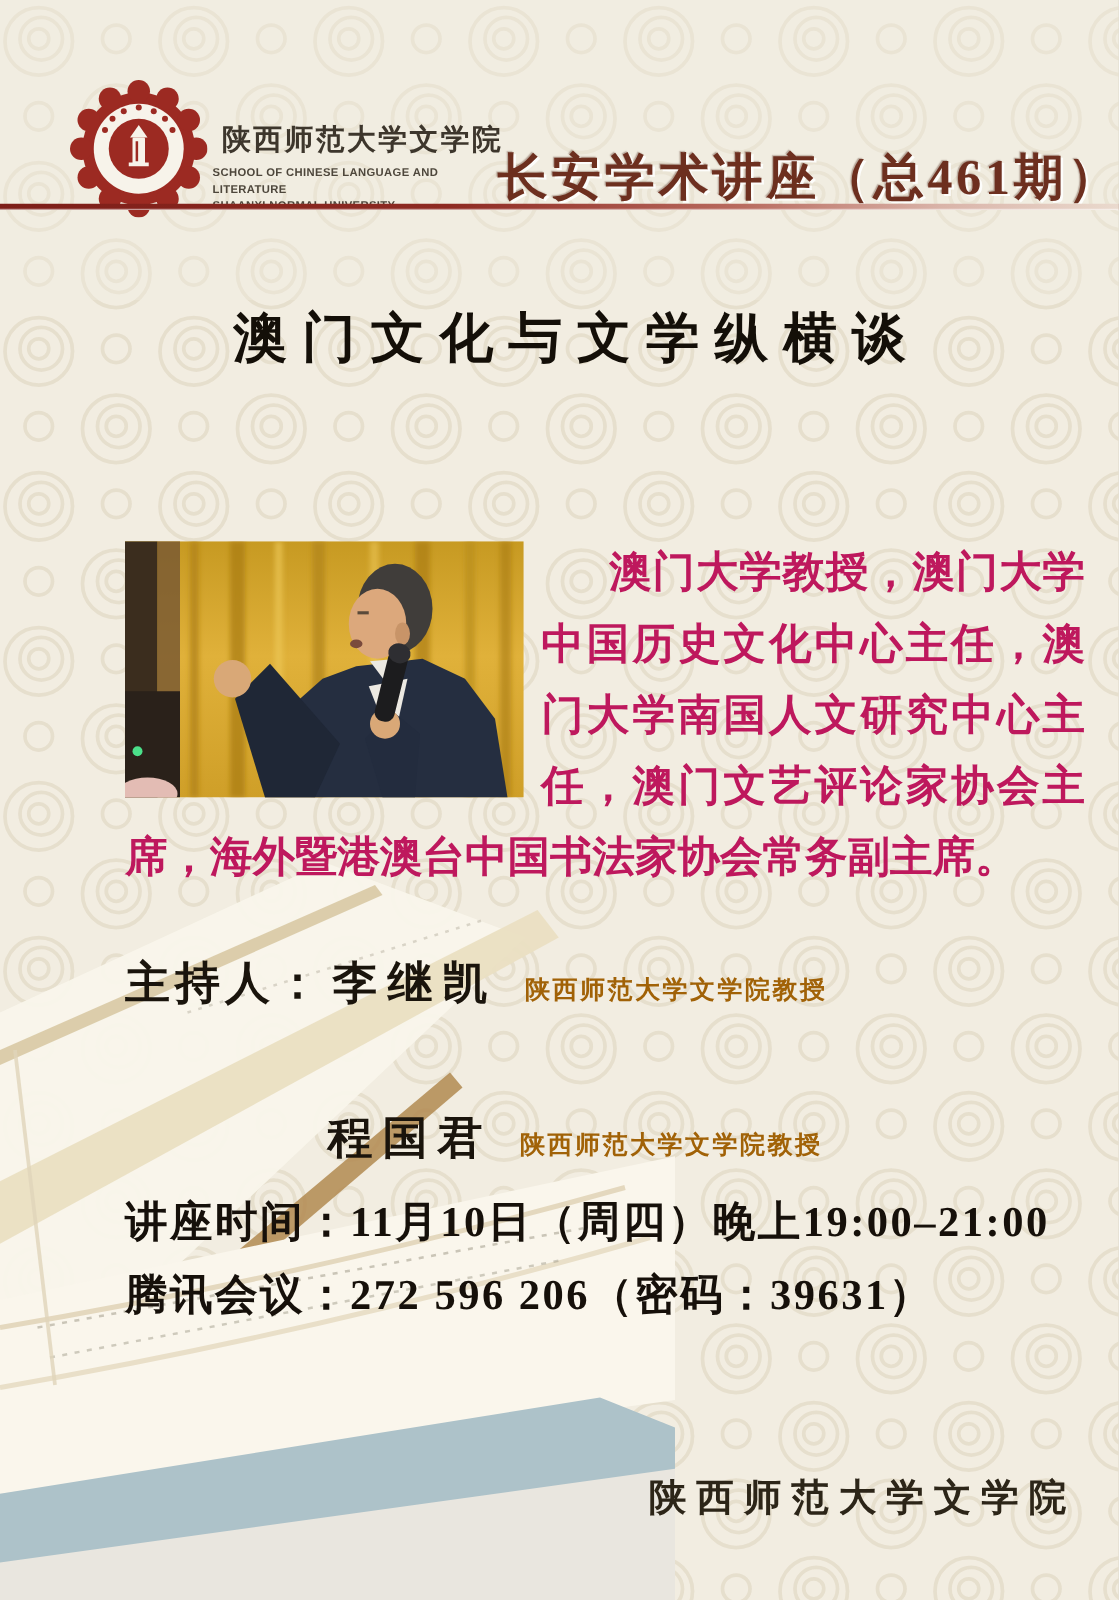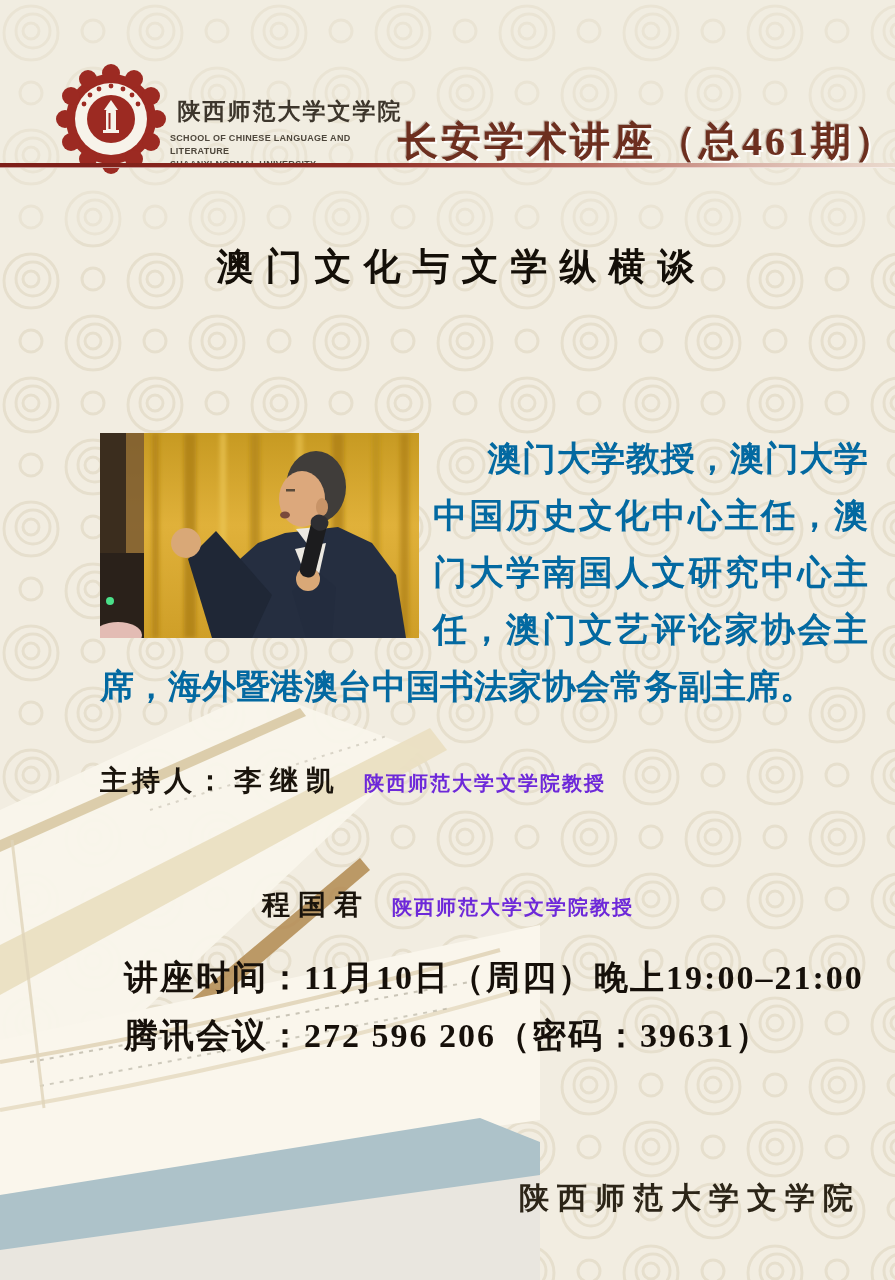--- a/index.html
+++ b/index.html
@@ -29,53 +29,53 @@
   }
   .divider{
     position:absolute;left:0;top:163px;width:895px;height:4px;
     background:linear-gradient(to right,#7d1e18 0%,#8e2a22 40%,#b86a5e 66%,#d9b3a8 84%,#eadace 100%);
     border-bottom:1px solid rgba(255,255,255,.55);
   }
   
   .lecture-title{
     position:absolute;left:0;top:242px;width:100%;
     text-align:center;padding-left:28px;box-sizing:border-box;
-    font-size:37px;font-weight:700;letter-spacing:12px;color:#140f08;
+    font-size:43px;font-weight:700;letter-spacing:12px;color:#140f08;
     white-space:nowrap;
   }
   
   .speaker-line{
     position:absolute;left:104px;top:356px;
     font-size:36px;font-weight:700;color:#18120a;white-space:nowrap;
   }
   .speaker-line .lbl{letter-spacing:5px;}
   .speaker-line .name{letter-spacing:12px;margin-left:8px;}
   
   .bio-block{position:absolute;left:100px;top:430px;width:768px;}
   .photo-wrap{float:left;width:319px;height:205px;margin:3px 14px 10px 0;}
   .photo-wrap svg{display:block;}
   .bio-text{
     margin:0;font-size:34px;line-height:57px;font-weight:700;
-    text-align:justify;text-indent:1.6em;color:#0369a1;
+    text-align:justify;text-indent:1.6em;color:#be185d;
   }
   
   .person-row{position:absolute;white-space:nowrap;}
-  .person-row .big{font-size:28px;font-weight:600;color:#1a140c;}
+  .person-row .big{font-size:36px;font-weight:600;color:#1a140c;}
   .person-row .big.lbl{letter-spacing:4px;}
   .person-row .big.name{letter-spacing:8px;margin-left:6px;}
   .person-row .small{
-    font-size:20px;font-weight:600;letter-spacing:2px;color:#6d28d9;margin-left:18px;
+    font-size:20px;font-weight:600;letter-spacing:2px;color:#a16207;margin-left:18px;
   }
   .row-host{left:100px;top:762px;}
   .row-disc1{left:100px;top:824px;}
   .row-disc2{left:262px;top:886px;}
   
   .sched-line{
     position:absolute;left:100px;white-space:nowrap;
-    font-size:34px;font-weight:600;letter-spacing:2px;color:#16100a;margin-left:24px;
+    font-size:34px;font-weight:600;letter-spacing:2px;color:#16100a;
   }
   .sched-time{top:955px;}
   .sched-meeting{top:1013px;}
   
   .footer-org{
     position:absolute;right:34px;top:1178px;
     font-size:30px;font-weight:600;letter-spacing:8px;color:#2c2518;white-space:nowrap;
   }
 </style>
 </head>

